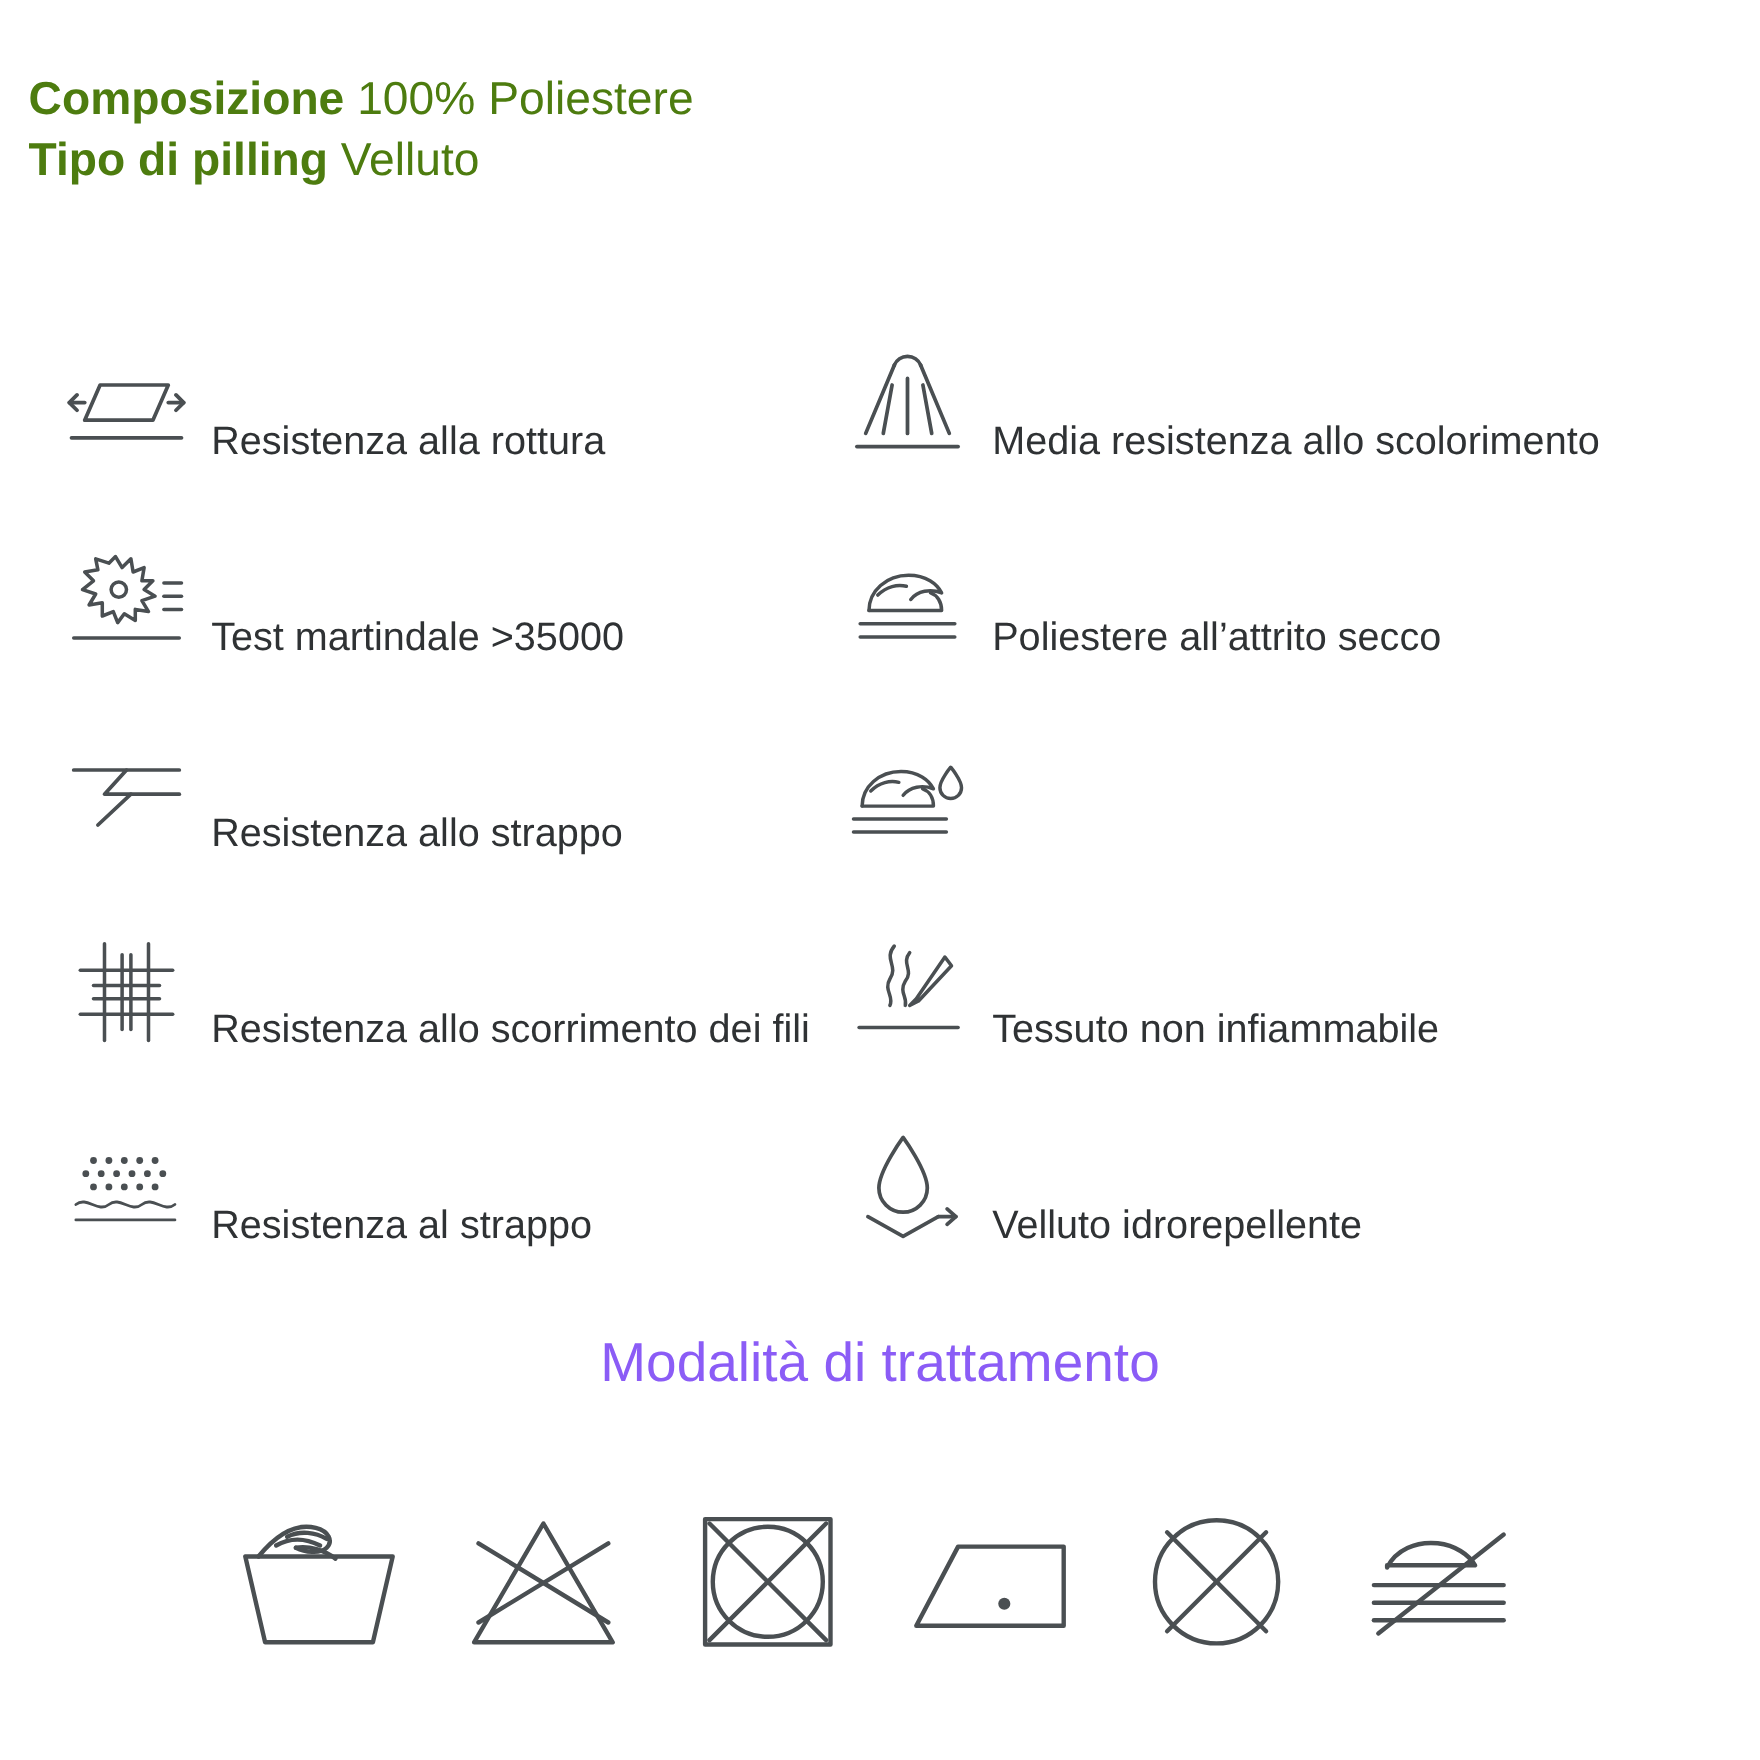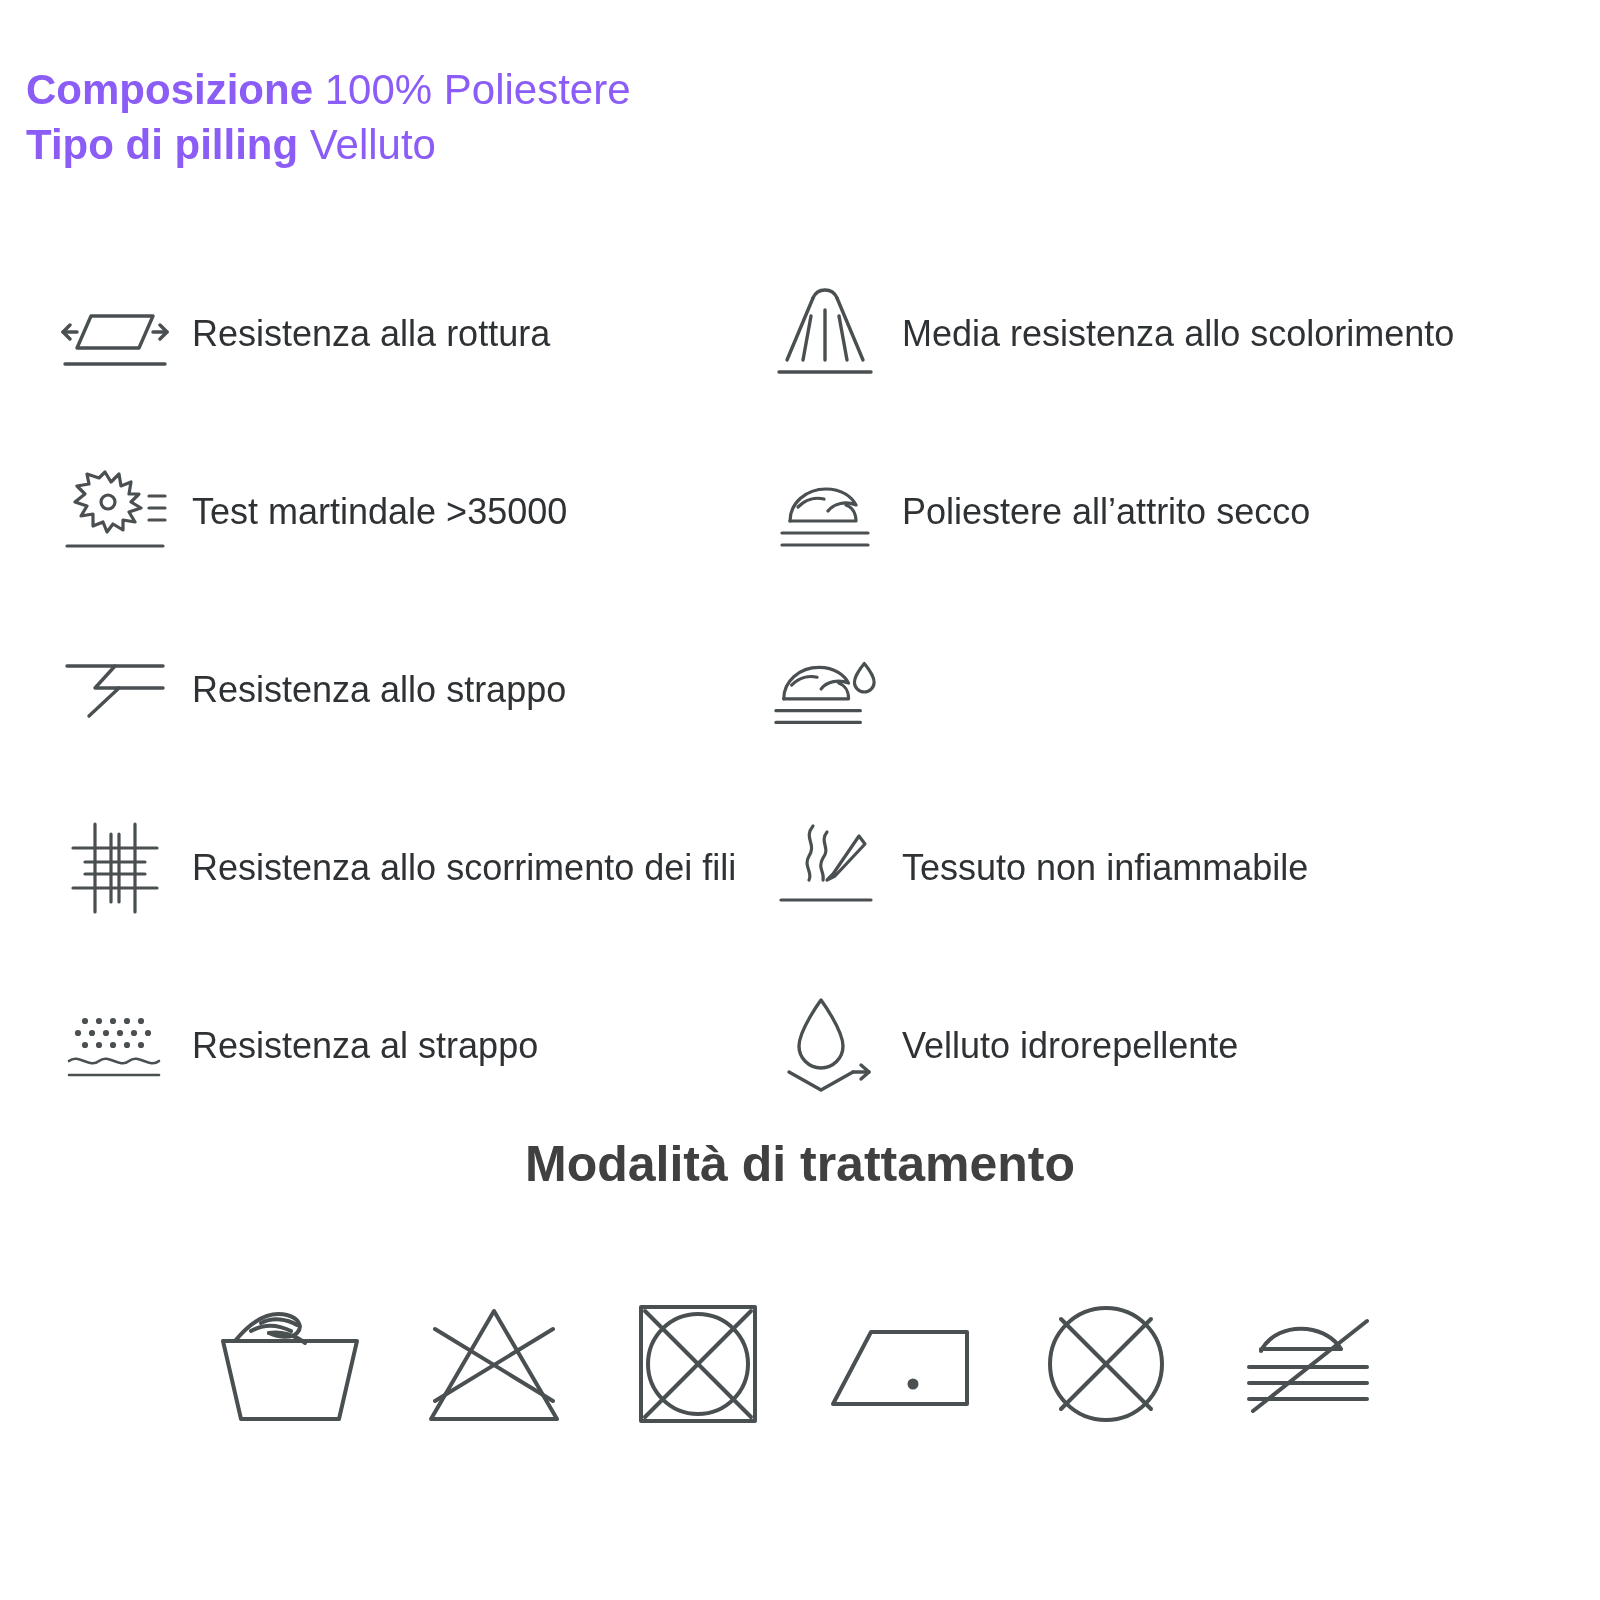--- a/index.html
+++ b/index.html
@@ -22,41 +22,41 @@
     padding: 62px 0 0 0;
   }
 
   
   .header {
     padding-left: 26px;
     line-height: 1.32;
   }
   .header-line {
     font-size: 42px;
-    color: #8b5cf6;
+    color: #4d7c0f;
     white-space: nowrap;
   }
   .header-line .lbl {
     font-weight: bold;
   }
   .header-line .val {
     font-weight: normal;
   }
 
   
   .features {
     margin-top: 72px;
     display: grid;
     grid-template-columns: 740px 760px;
     grid-auto-rows: 178px;
     column-gap: 0;
   }
   .feature {
     display: flex;
-    align-items: center;
+    align-items: flex-end;
     padding-left: 60px;
     box-sizing: border-box;
   }
   .feature.col2 {
     padding-left: 30px;
   }
   .ficon {
     width: 110px;
     min-width: 110px;
     height: 110px;
@@ -70,24 +70,25 @@
   .flabel {
     font-size: 36px;
     color: #2f3234;
     line-height: 1.25;
     margin-left: 22px;
     max-width: 560px;
   }
 
   
   .care-title {
+    margin-top: 74px;
     text-align: center;
     font-size: 50px;
-    font-weight: bold;
-    color: #404040;
+    font-weight: normal;
+    color: #8b5cf6;
   }
   .care-row {
     margin-top: 96px;
     display: flex;
     justify-content: center;
     align-items: flex-end;
     gap: 54px;
   }
   .care-item {
     width: 150px;

